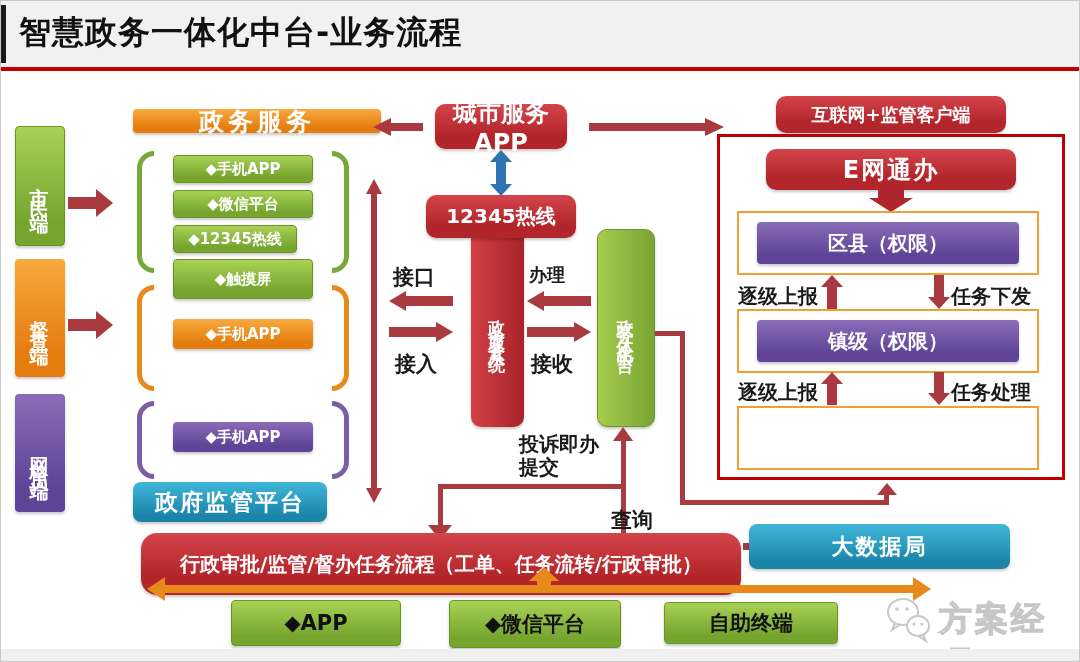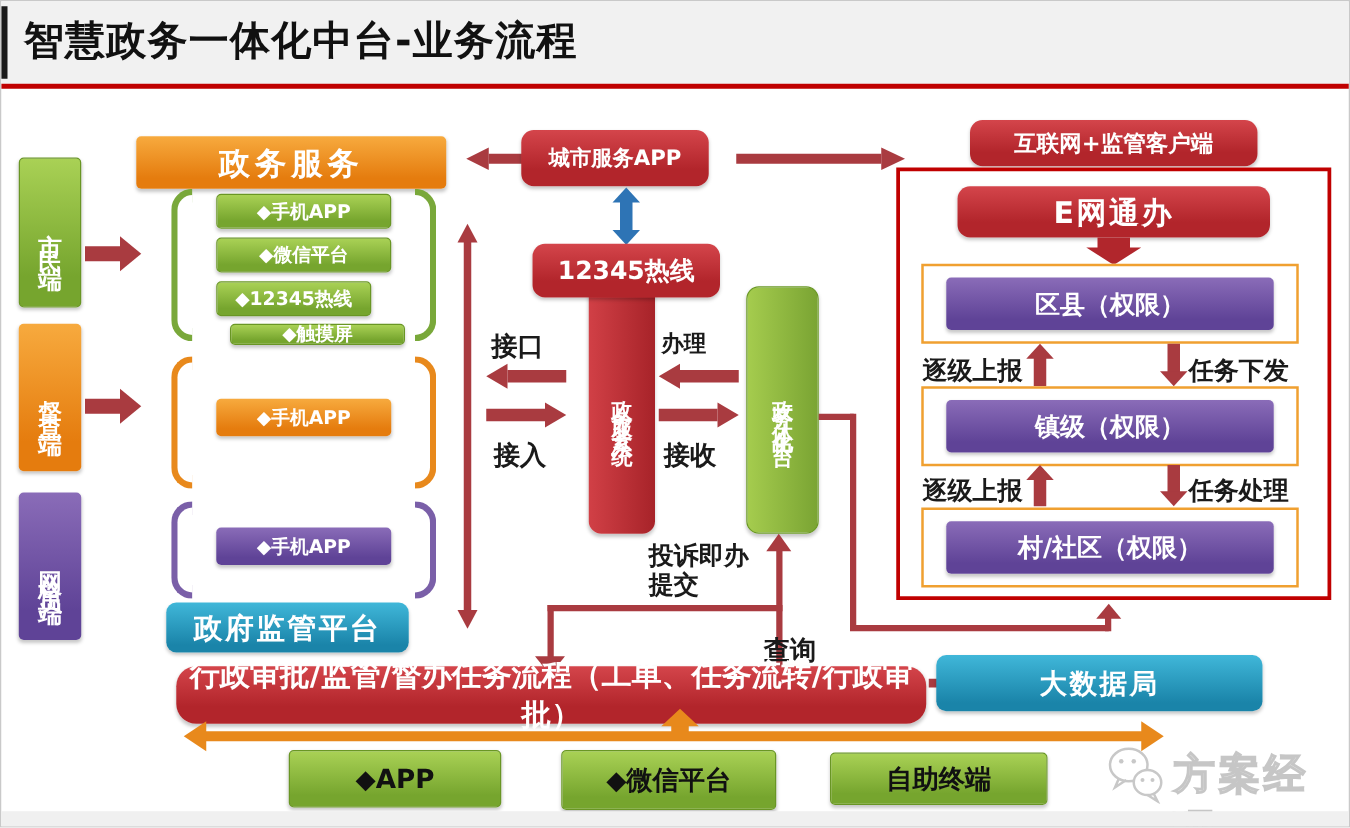--- a/index.html
+++ b/index.html
@@ -66,28 +66,28 @@
   </div>
 
   <div class="box orange-b vtext" style="left:14px;top:258px;width:50px;height:118px;font-size:19px;letter-spacing:13px;padding-top:10px">督查端</div>
   <div>
     <div class="line" style="left:67px;top:318px;width:28px;height:12px"></div>
     <div class="tri" style="left:95px;top:310px;border-left:17px solid #a93b40;border-top:14px solid transparent;border-bottom:14px solid transparent"></div>
   </div>
 
   <div class="box purple-b vtext" style="left:14px;top:393px;width:50px;height:118px;font-size:19px;letter-spacing:8px;padding-top:8px">网格员端</div>
 
-  <div class="box orange-b" style="left:108px;top:108px;width:248px;height:42px;font-size:25px;letter-spacing:4px">政务服务</div>
+  <div class="box orange-b" style="left:132px;top:108px;width:248px;height:24px;font-size:25px;letter-spacing:4px">政务服务</div>
 
   <div class="bracket br-l c-green" style="left:136px;top:150px;height:122px"></div>
   <div class="bracket br-r c-green" style="left:331px;top:150px;height:122px"></div>
   <div class="box green-b" style="left:172px;top:154px;width:140px;height:28px;font-size:15px">◆手机APP</div>
   <div class="box green-b" style="left:172px;top:189px;width:140px;height:28px;font-size:15px">◆微信平台</div>
   <div class="box green-b" style="left:172px;top:224px;width:124px;height:28px;font-size:15px">◆12345热线</div>
-  <div class="box green-b" style="left:183px;top:258px;width:140px;height:17px;font-size:15px">◆触摸屏</div>
+  <div class="box green-b" style="left:172px;top:258px;width:140px;height:40px;font-size:15px">◆触摸屏</div>
 
   <div class="bracket br-l c-orange" style="left:136px;top:284px;height:106px"></div>
   <div class="bracket br-r c-orange" style="left:331px;top:284px;height:106px"></div>
   <div class="box orange-b" style="left:172px;top:318px;width:140px;height:30px;font-size:15px">◆手机APP</div>
 
   <div class="bracket br-l c-purple" style="left:136px;top:400px;height:78px"></div>
   <div class="bracket br-r c-purple" style="left:331px;top:400px;height:78px"></div>
   <div class="box purple-b" style="left:172px;top:421px;width:140px;height:30px;font-size:15px">◆手机APP</div>
 
   <div class="box cyan-b" style="left:132px;top:481px;width:194px;height:40px;font-size:23px;letter-spacing:2px">政府监管平台</div>
@@ -95,21 +95,21 @@
   <div>
     <div class="line" style="left:370px;top:192px;width:6px;height:296px"></div>
     <div class="tri" style="left:365px;top:178px;border-bottom:15px solid #a93b40;border-left:8px solid transparent;border-right:8px solid transparent"></div>
     <div class="tri" style="left:365px;top:487px;border-top:15px solid #a93b40;border-left:8px solid transparent;border-right:8px solid transparent"></div>
   </div>
 
   <div>
     <div class="tri" style="left:372px;top:117px;border-right:18px solid #a93b40;border-top:9px solid transparent;border-bottom:9px solid transparent"></div>
     <div class="line" style="left:390px;top:122px;width:32px;height:8px"></div>
   </div>
-  <div class="box red-b" style="left:416px;top:103px;width:150px;height:45px;font-size:17px">城市服务APP</div>
+  <div class="box red-b" style="left:434px;top:103px;width:132px;height:45px;font-size:24px">城市服务APP</div>
 
   <div>
     <div style="position:absolute;left:495px;top:160px;width:10px;height:24px;background:#2e74b5"></div>
     <div class="tri" style="left:489px;top:149px;border-bottom:12px solid #2e74b5;border-left:11px solid transparent;border-right:11px solid transparent"></div>
     <div class="tri" style="left:489px;top:183px;border-top:12px solid #2e74b5;border-left:11px solid transparent;border-right:11px solid transparent"></div>
   </div>
 
   <div class="box red-b" style="left:425px;top:194px;width:150px;height:43px;font-size:20px;z-index:3">12345热线</div>
 
   <div class="box vtext" style="left:470px;top:228px;width:53px;height:198px;font-size:17px;letter-spacing:7px;background:linear-gradient(90deg,#d14046,#a72329);border-radius:0 0 10px 10px;z-index:2">政务服务系统</div>
@@ -197,23 +197,22 @@
     <div class="line" style="left:826px;top:382px;width:10px;height:22px"></div>
     <div class="tri" style="left:820px;top:371px;border-bottom:12px solid #a93b40;border-left:11px solid transparent;border-right:11px solid transparent"></div>
   </div>
   <div>
     <div class="line" style="left:933px;top:371px;width:10px;height:22px"></div>
     <div class="tri" style="left:927px;top:392px;border-top:12px solid #a93b40;border-left:11px solid transparent;border-right:11px solid transparent"></div>
   </div>
   <div class="lbl" style="left:950px;top:378px;font-size:20px">任务处理</div>
 
   <div class="sub-frame" style="left:736px;top:405px;width:302px;height:64px"></div>
-  <div class="box purple-b" style="left:756px;top:416px;width:262px;height:42px;font-size:20px">村/社区（权限）</div>
-
-  <div class="box red-b" style="left:140px;top:532px;width:600px;height:46px;font-size:24px;border-radius:16px">行政审批/监管/督办任务流程（工单、任务流转/行政审批）</div>
+
+  <div class="box red-b" style="left:140px;top:532px;width:600px;height:62px;font-size:20px;border-radius:16px">行政审批/监管/督办任务流程（工单、任务流转/行政审批）</div>
 
   <div>
     <div class="line" style="left:742px;top:542px;width:36px;height:7px"></div>
     <div class="tri" style="left:778px;top:536px;border-left:16px solid #a93b40;border-top:9px solid transparent;border-bottom:9px solid transparent"></div>
   </div>
   <div class="box cyan-b" style="left:748px;top:523px;width:261px;height:45px;font-size:22px;letter-spacing:2px">大数据局</div>
 
   <div>
     <div class="oline" style="left:162px;top:584px;width:752px;height:8px"></div>
     <div class="tri" style="left:146px;top:576px;border-right:18px solid #e8891c;border-top:12px solid transparent;border-bottom:12px solid transparent"></div>

